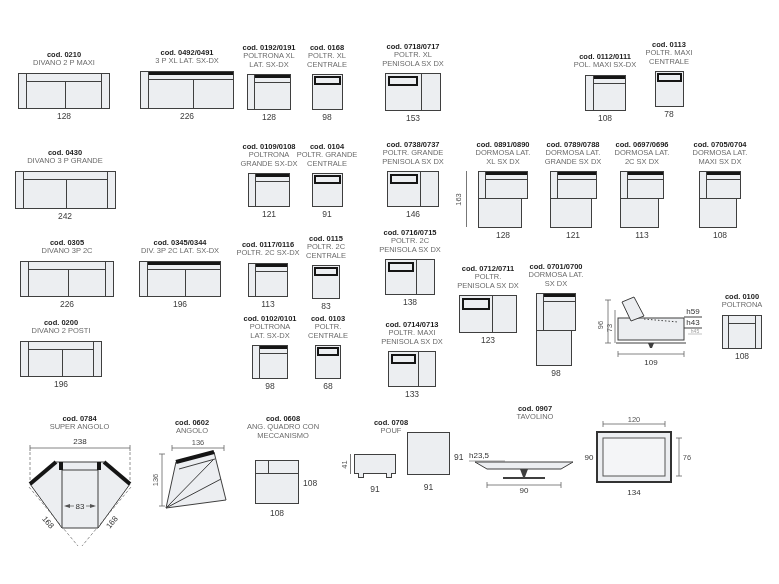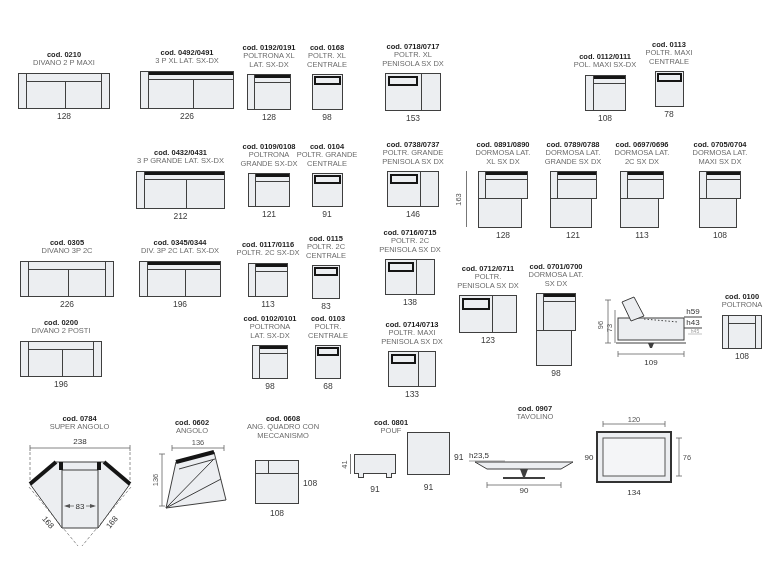--- a/index.html
+++ b/index.html
@@ -110,31 +110,32 @@
   <div class="mod" style="left:638px;top:40px;width:62px">
     <div class="code">cod. 0113</div>
     <div class="nm">POLTR. MAXI</div>
     <div class="nm">CENTRALE</div>
     <div class="diag" style="width:29px;height:36px">
       <i class="bandC"></i>
     </div>
     <div class="dim">78</div>
   </div>
 
-
-  <div class="mod" style="left:124px;top:148px;width:113px">
-    <div class="code">cod. 0432/0431</div>
-    <div class="nm">3 P GRANDE LAT. SX-DX</div>
-    <div class="diag" style="width:89px;height:38px">
-      <i class="armL"></i>
-      <i class="band bold" style="left:8px;right:0"></i>
-      <i class="divV" style="left:49px"></i>
-    </div>
-    <div class="dim">212</div>
-  </div>
+  <div class="mod" style="left:10px;top:148px;width:110px">
+    <div class="code">cod. 0430</div>
+    <div class="nm">DIVANO 3 P GRANDE</div>
+    <div class="diag" style="width:101px;height:38px">
+      <i class="armL"></i>
+        <i class="armR"></i>
+      <i class="band"></i>
+        <i class="divV" style="left:50px"></i>
+    </div>
+    <div class="dim">242</div>
+  </div>
+
 
   <div class="mod" style="left:237px;top:142px;width:64px">
     <div class="code">cod. 0109/0108</div>
     <div class="nm">POLTRONA</div>
     <div class="nm">GRANDE SX-DX</div>
     <div class="diag" style="width:42px;height:34px">
       <i class="armL" style="width:7px"></i>
       <i class="band bold" style="left:7px;right:0"></i>
     </div>
     <div class="dim">121</div>
@@ -436,21 +437,21 @@
     <div class="nm" style="width:92px">MECCANISMO</div>
     <div class="diag abs" style="left:18px;top:46px;width:44px;height:44px;margin:0">
       <i style="left:0;right:0;top:12px;height:1px;background:#3f3f3f"></i>
       <i style="left:12px;top:0;width:1px;height:12px;background:#3f3f3f"></i>
     </div>
     <div class="dim abs" style="left:66px;top:62px">108</div>
     <div class="dim abs" style="left:18px;top:92px;width:44px;text-align:center">108</div>
   </div>
 
   <div class="mod ls" style="left:345px;top:418px;width:120px;height:90px">
-    <div class="code" style="width:92px">cod. 0801</div>
+    <div class="code" style="width:92px">cod. 0708</div>
     <div class="nm" style="width:92px">POUF</div>
     <span class="vrot" style="left:-5px;top:42px">41</span>
     <i class="vline abs" style="left:5px;top:36px;height:20px"></i>
     <div class="diag abs" style="left:9px;top:36px;width:42px;height:20px;margin:0">
       <i style="left:3px;bottom:-5px;width:6px;height:5px;border:1px solid #3f3f3f;border-top:none;background:#eceef1"></i>
       <i style="right:3px;bottom:-5px;width:6px;height:5px;border:1px solid #3f3f3f;border-top:none;background:#eceef1"></i>
     </div>
     <div class="dim abs" style="left:9px;top:64px;width:42px;text-align:center">91</div>
     <div class="diag abs" style="left:62px;top:14px;width:43px;height:43px;margin:0"></div>
     <div class="dim abs" style="left:109px;top:32px">91</div>

